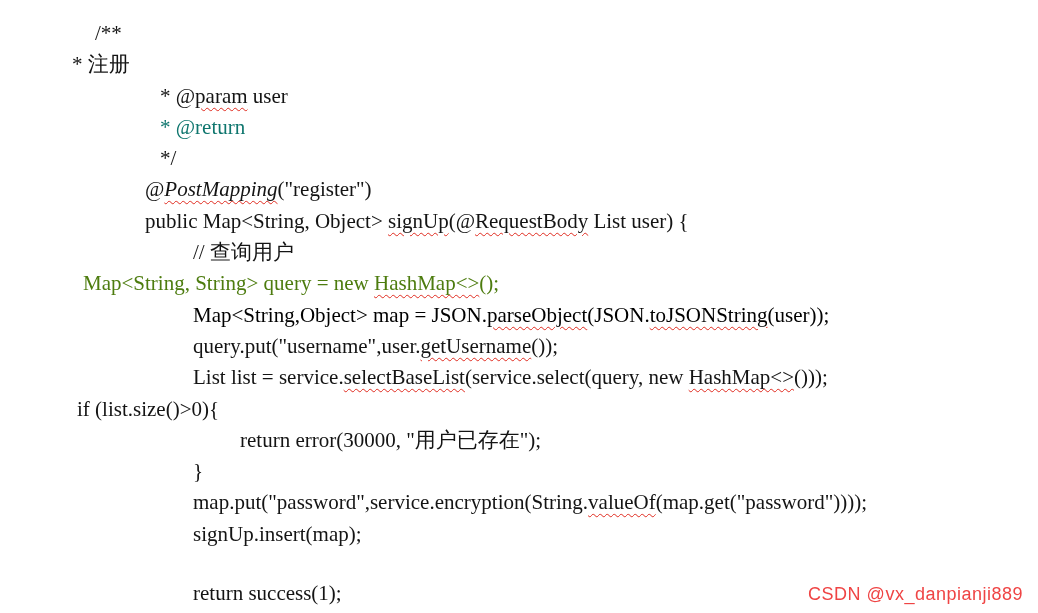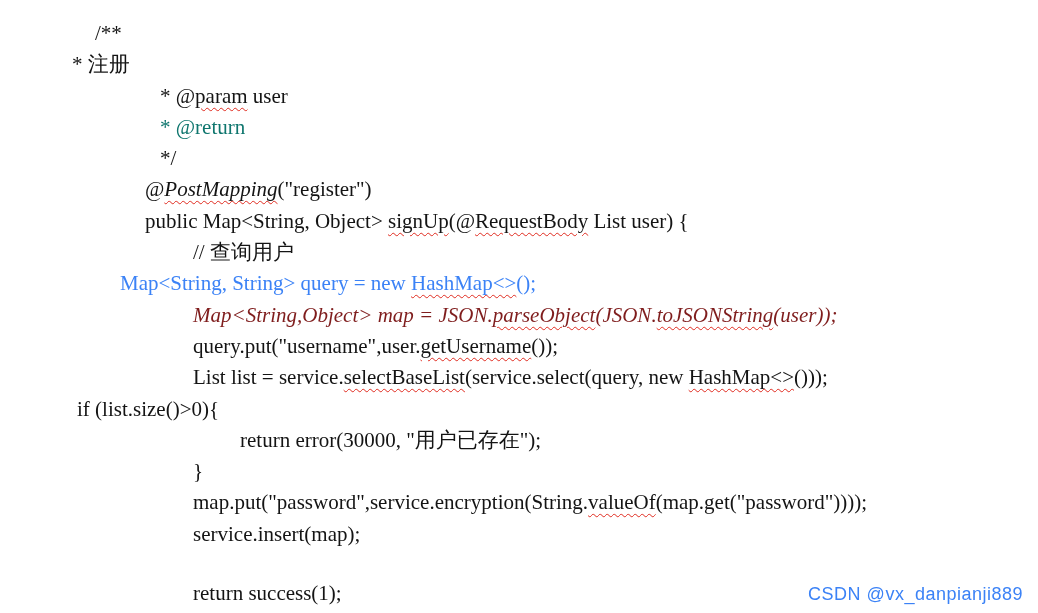--- a/index.html
+++ b/index.html
@@ -46,26 +46,26 @@
 <div class="page">
   <div class="code">
       <div class="code-line" style="padding-left: 95px; color: rgb(20, 20, 20);"><span>/**</span></div>
       <div class="code-line" style="padding-left: 72px; color: rgb(20, 20, 20);"><span>* 注册</span></div>
       <div class="code-line" style="padding-left: 160px; color: rgb(20, 20, 20);"><span>* @</span><span class="squiggle" style="text-decoration-color: rgb(224, 43, 32);">param</span><span> user</span></div>
       <div class="code-line" style="padding-left: 160px; color: #0f766e;"><span>* @return</span></div>
       <div class="code-line" style="padding-left: 160px; color: rgb(20, 20, 20);"><span>*/</span></div>
       <div class="code-line" style="padding-left: 145px; color: rgb(20, 20, 20);"><span>@</span><span class="squiggle" style="text-decoration-color: rgb(224, 43, 32); font-style: italic;">PostMapping</span><span>("register")</span></div>
       <div class="code-line" style="padding-left: 145px; color: rgb(20, 20, 20);"><span>public Map&lt;String, Object&gt; </span><span class="squiggle" style="text-decoration-color: rgb(224, 43, 32);">signUp</span><span>(@</span><span class="squiggle" style="text-decoration-color: rgb(224, 43, 32);">RequestBody</span><span> List user) {</span></div>
       <div class="code-line" style="padding-left: 193px; color: rgb(20, 20, 20);"><span>// 查询用户</span></div>
-      <div class="code-line" style="padding-left: 120px; color: #3b82f6;"><span>Map&lt;String, String&gt; query = new </span><span class="squiggle" style="text-decoration-color: rgb(224, 43, 32);">HashMap&lt;&gt;</span><span>();</span></div>
-      <div class="code-line" style="padding-left: 193px; color: #7f1d1d; font-style: italic;"><span>Map&lt;String,Object&gt; map = JSON.</span><span class="squiggle" style="text-decoration-color: rgb(224, 43, 32);">parseObject</span><span>(JSON.</span><span class="squiggle" style="text-decoration-color: rgb(224, 43, 32);">toJSONString</span><span>(user));</span></div>
+      <div class="code-line" style="padding-left: 83px; color: #4d7c0f;"><span>Map&lt;String, String&gt; query = new </span><span class="squiggle" style="text-decoration-color: rgb(224, 43, 32);">HashMap&lt;&gt;</span><span>();</span></div>
+      <div class="code-line" style="padding-left: 193px; color: #000000;"><span>Map&lt;String,Object&gt; map = JSON.</span><span class="squiggle" style="text-decoration-color: rgb(224, 43, 32);">parseObject</span><span>(JSON.</span><span class="squiggle" style="text-decoration-color: rgb(224, 43, 32);">toJSONString</span><span>(user));</span></div>
       <div class="code-line" style="padding-left: 193px; color: rgb(20, 20, 20);"><span>query.put("username",user.</span><span class="squiggle" style="text-decoration-color: rgb(224, 43, 32);">getUsername</span><span>());</span></div>
       <div class="code-line" style="padding-left: 193px; color: rgb(20, 20, 20);"><span>List list = service.</span><span class="squiggle" style="text-decoration-color: rgb(224, 43, 32);">selectBaseList</span><span>(service.select(query, new </span><span class="squiggle" style="text-decoration-color: rgb(224, 43, 32);">HashMap&lt;&gt;</span><span>()));</span></div>
       <div class="code-line" style="padding-left: 77px; color: rgb(20, 20, 20);"><span>if (list.size()&gt;0){</span></div>
       <div class="code-line" style="padding-left: 240px; color: rgb(20, 20, 20);"><span>return error(30000, "用户已存在");</span></div>
       <div class="code-line" style="padding-left: 193px; color: rgb(20, 20, 20);"><span>}</span></div>
       <div class="code-line" style="padding-left: 193px; color: rgb(20, 20, 20);"><span>map.put("password",service.encryption(String.</span><span class="squiggle" style="text-decoration-color: rgb(224, 43, 32);">valueOf</span><span>(map.get("password"))));</span></div>
-      <div class="code-line" style="padding-left: 193px; color: rgb(20, 20, 20);"><span>service.insert(map);</span></div>
+      <div class="code-line" style="padding-left: 193px; color: rgb(20, 20, 20);"><span>signUp.insert(map);</span></div>
       <div class="code-line" style="padding-left: 193px; color: rgb(20, 20, 20); margin-top: 28px;"><span>return success(1);</span></div>
       <div class="code-line" style="padding-left: 95px; color: rgb(20, 20, 20);"><span>}</span></div>
     </div>
-  <div class="watermark" style="color: #3b82f6;">CSDN @vx_danpianji889</div>
+  <div class="watermark" style="color: #ef4444;">CSDN @vx_danpianji889</div>
 </div>
 
 </body></html>

